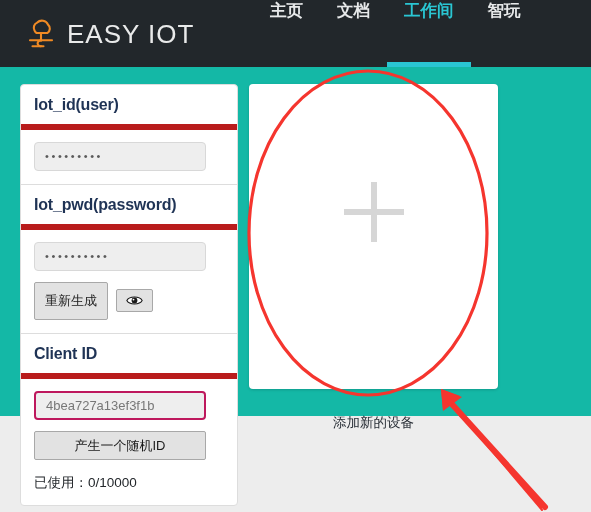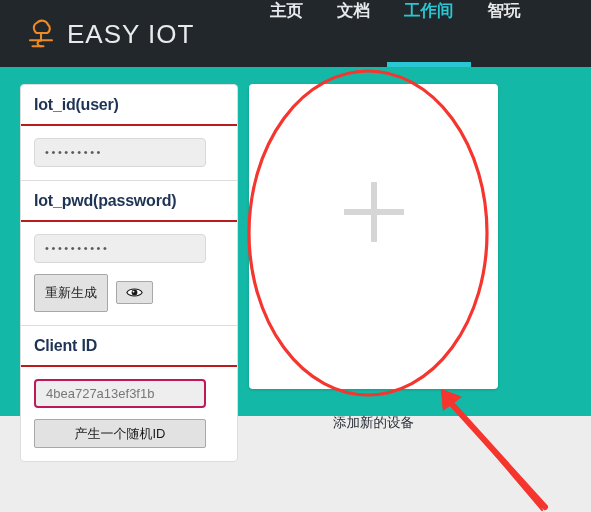--- a/index.html
+++ b/index.html
@@ -49,21 +49,21 @@
   }
 
   
   #left-panel {
     position: absolute; left: 20px; top: 84px; width: 218px;
     background: #ffffff; border: 1px solid #dddddd; border-radius: 4px;
     overflow: hidden;
   }
   .panel-head {
     padding: 11px 13px 10px 13px;
-    border-bottom: 2px solid #b91c1c;
+    border-bottom: 6px solid #b91c1c;
   }
   .panel-head-title {
     font-size: 16px; font-weight: bold; color: #1f3355;
     letter-spacing: -0.2px;
   }
   .panel-body { padding: 12px 13px 13px 13px; }
   .panel-body.with-border { border-bottom: 1px solid #dddddd; }
 
   .text-input {
     display: block; width: 172px; height: 29px;
@@ -182,20 +182,21 @@
     </div>
 
     <div class="panel-head">
       <div class="panel-head-title">Client ID</div>
     </div>
     <div class="panel-body">
       <input class="text-input" type="text" value="4bea727a13ef3f1b" style="">
       <div class="btn-row">
         <button class="btn wide">产生一个随机ID</button>
       </div>
+      <div class="usage-text">已使用：0/10000</div>
     </div>
 
   </div>
 
   <div id="device-card">
     <div id="plus-icon"></div>
     <div id="device-card-label">添加新的设备</div>
   </div>
 
   <svg id="annotations" viewBox="0 0 591 512">

